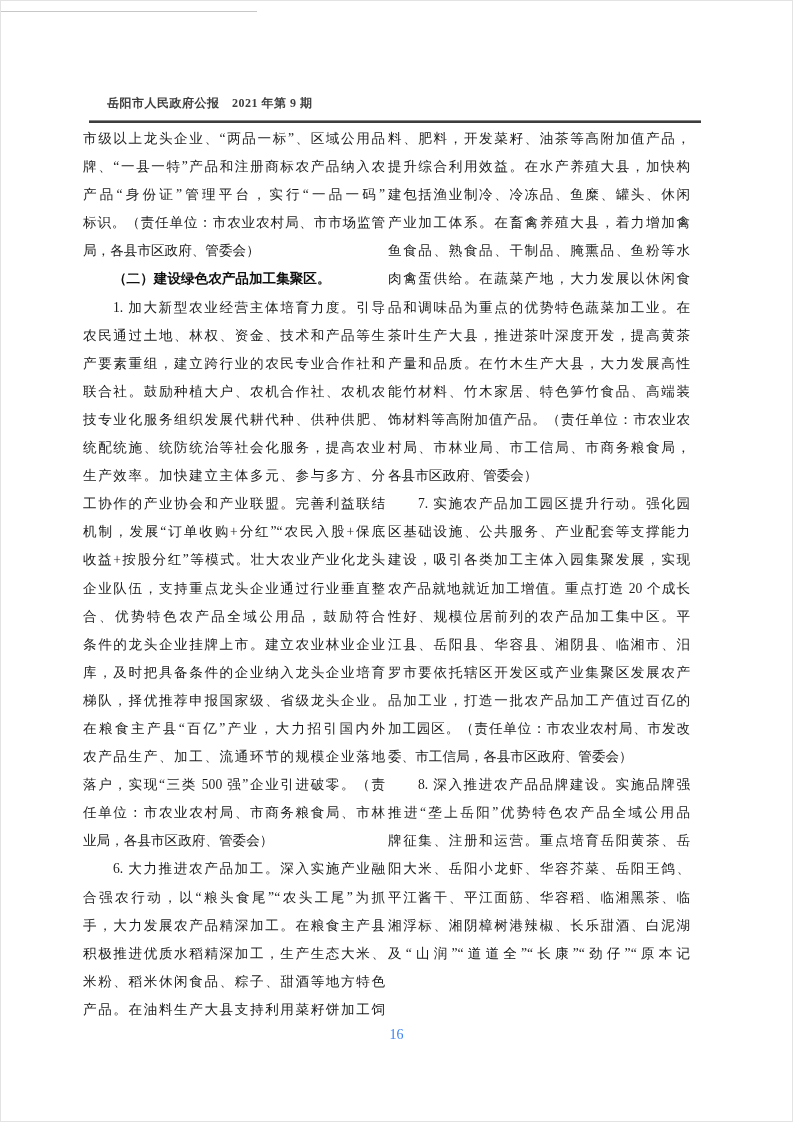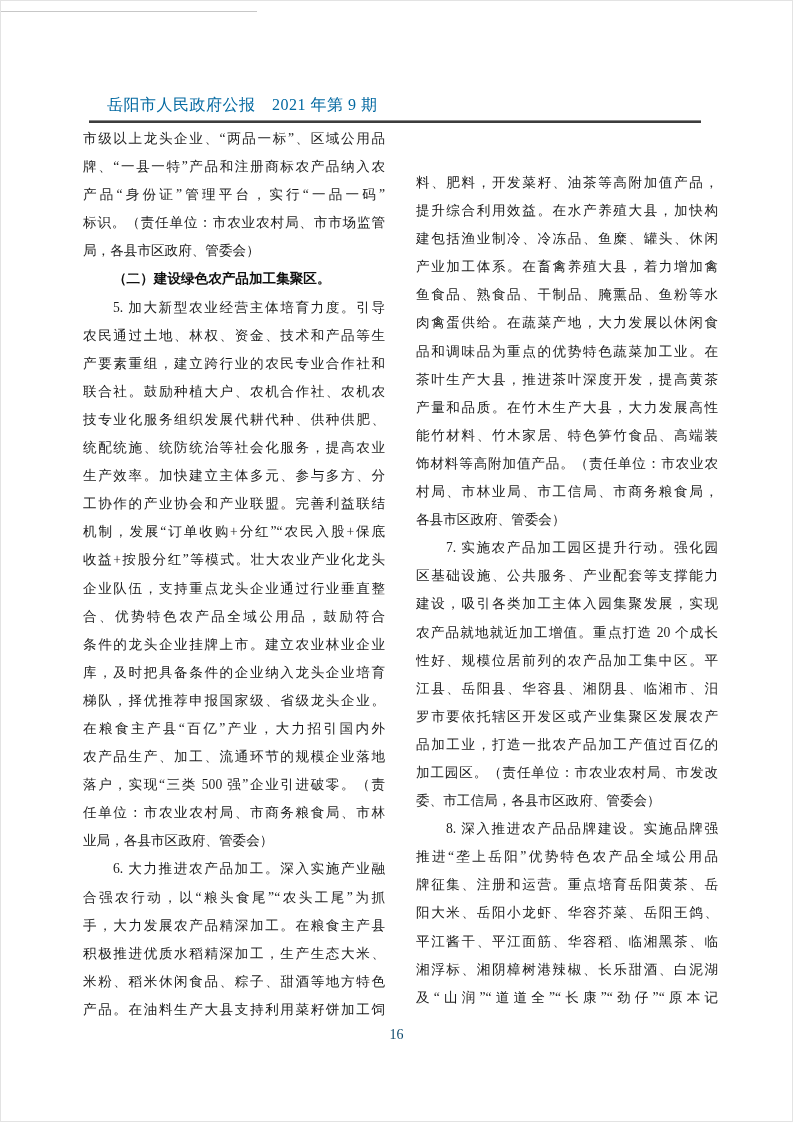--- a/index.html
+++ b/index.html
@@ -21,44 +21,44 @@
     left: 0;
     width: 256px;
     height: 1px;
     background: #c7c7c7;
   }
 
   .header {
     position: absolute;
     top: 94px;
     left: 106px;
-    font-size: 16px;
-    font-weight: 400;
-    color: #0369a1;
+    font-size: 12px;
+    font-weight: 700;
+    color: #404040;
     letter-spacing: 0.5px;
     white-space: nowrap;
   }
 
   .header-rule {
     position: absolute;
     top: 119px;
     left: 88px;
     width: 612px;
     height: 3px;
     background: #3c3c3c;
     border-top: 1px solid #8a8a8a;
   }
 
   .col {
     position: absolute;
     top: 124px;
     width: 302px;
   }
   .col-left  { left: 82px; }
-  .col-right { left: 415px; margin-top: 44px; }
+  .col-right { left: 387px; }
 
   .line {
     height: 28.1px;
     line-height: 28.1px;
     font-size: 13.6px;
     color: #1b1b1b;
     text-align: justify;
     text-align-last: justify;
     overflow: hidden;
     white-space: normal;
@@ -78,21 +78,21 @@
     text-align-last: left;
   }
 
   .pageno {
     position: absolute;
     top: 1026px;
     left: 0;
     width: 100%;
     text-align: center;
     font-size: 14px;
-    color: #0c4a6e;
+    color: #3b82f6;
   }
 </style>
 </head>
 <body>
 
 <div class="page">
   <div class="scan-line"></div>
 
   <div class="header">
     <span>岳阳市人民政府公报　2021 年第 9 期</span>
@@ -100,21 +100,21 @@
 
   <div class="header-rule"></div>
 
   <div class="col col-left" id="col-left">
       <div class="line flow">市级以上龙头企业、“两品一标”、区域公用品</div>
       <div class="line flow">牌、“一县一特”产品和注册商标农产品纳入农</div>
       <div class="line flow">产品“身份证”管理平台，实行“一品一码”</div>
       <div class="line flow">标识。（责任单位：市农业农村局、市市场监管</div>
       <div class="line end">局，各县市区政府、管委会）</div>
       <div class="line heading">（二）建设绿色农产品加工集聚区。</div>
-      <div class="line para">5. 加大新型农业经营主体培育力度。引导</div>
+      <div class="line para">1. 加大新型农业经营主体培育力度。引导</div>
       <div class="line flow">农民通过土地、林权、资金、技术和产品等生</div>
       <div class="line flow">产要素重组，建立跨行业的农民专业合作社和</div>
       <div class="line flow">联合社。鼓励种植大户、农机合作社、农机农</div>
       <div class="line flow">技专业化服务组织发展代耕代种、供种供肥、</div>
       <div class="line flow">统配统施、统防统治等社会化服务，提高农业</div>
       <div class="line flow">生产效率。加快建立主体多元、参与多方、分</div>
       <div class="line flow">工协作的产业协会和产业联盟。完善利益联结</div>
       <div class="line flow">机制，发展“订单收购+分红”“农民入股+保底</div>
       <div class="line flow">收益+按股分红”等模式。壮大农业产业化龙头</div>
       <div class="line flow">企业队伍，支持重点龙头企业通过行业垂直整</div>

